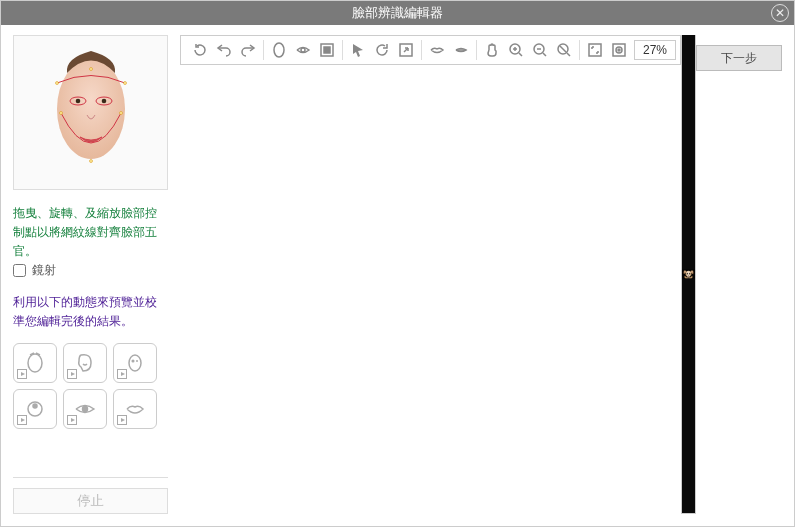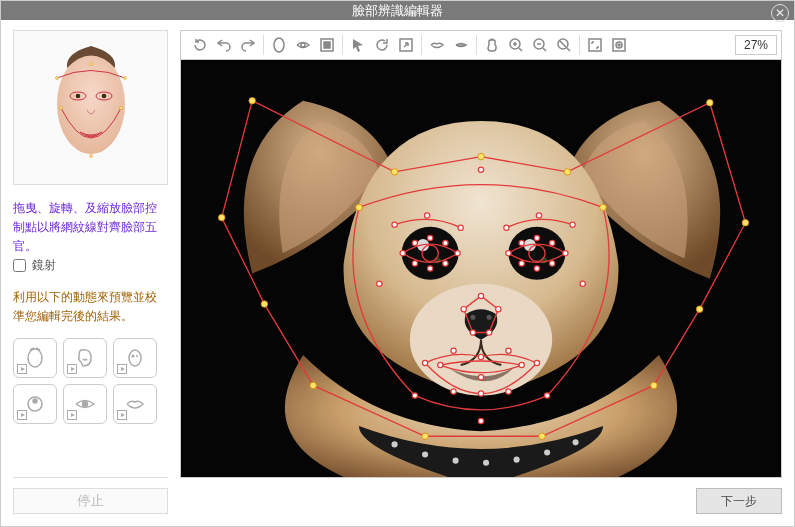--- a/index.html
+++ b/index.html
@@ -4,32 +4,32 @@
 <style>
   * { box-sizing: border-box; margin: 0; padding: 0; }
   body { font-family: "Microsoft JhengHei", Arial, sans-serif; font-size: 12px; background: #fff; }
   .window { width: 795px; height: 527px; border: 1px solid #ccc; display: flex; flex-direction: column; }
   .titlebar { height: 24px; background: #7a7a7a; color: #fff; display: flex; align-items: center; justify-content: center; position: relative; font-size: 13px; }
   .close-btn { position: absolute; right: 5px; top: 3px; width: 18px; height: 18px; border: 1px solid #ddd; border-radius: 50%; display: flex; align-items: center; justify-content: center; color: #eee; cursor: pointer; font-size: 12px; }
   .body-area { flex: 1; display: flex; padding: 10px 12px 12px 12px; gap: 12px; }
   .sidebar { width: 155px; display: flex; flex-direction: column; }
   .thumb { width: 155px; height: 155px; border: 1px solid #ddd; display: flex; align-items: center; justify-content: center; position: relative; background: #fafafa; overflow: hidden; }
   .face-svg { width: 88px; height: 140px; }
-  .hint { color: #6d28d9; font-size: 12px; line-height: 1.6; margin-top: 14px; }
+  .hint { color: #15803d; font-size: 12px; line-height: 1.6; margin-top: 14px; }
   .mirror-row { display: flex; align-items: center; gap: 6px; color: #555; }
   .mirror-row input { width: 13px; height: 13px; }
-  .hint2 { color: #a16207; font-size: 12px; line-height: 1.6; margin-top: 14px; }
+  .hint2 { color: #4c1d95; font-size: 12px; line-height: 1.6; margin-top: 14px; }
   .preview-grid { display: grid; grid-template-columns: repeat(3, 44px); grid-template-rows: repeat(2, 40px); gap: 6px; margin-top: 12px; }
   .preview-btn { border: 1px solid #ccc; border-radius: 6px; display: flex; align-items: center; justify-content: center; cursor: pointer; color: #888; position: relative; }
   .preview-btn svg { width: 24px; height: 24px; stroke: #aaa; fill: none; stroke-width: 1.5; }
   .play-badge { position: absolute; bottom: 3px; left: 3px; width: 10px; height: 10px; border: 1px solid #aaa; display: flex; align-items: center; justify-content: center; }
   .play-badge::after { content: ""; border-left: 4px solid #aaa; border-top: 2.5px solid transparent; border-bottom: 2.5px solid transparent; margin-left: 1px; }
   .stop-btn { margin-top: auto; border-top: 1px solid #ddd; padding-top: 10px; }
   .stop-btn button { width: 100%; height: 26px; border: 1px solid #ddd; background: #fafafa; color: #bbb; cursor: not-allowed; font-family: Liberation Serif, serif; text-align: center; }
-  .main { flex: 1; display: flex; flex-direction: column; }
+  .main { flex: 1; display: flex; flex-direction: row; }
   .toolbar { height: 30px; border: 1px solid #ccc; display: flex; align-items: center; padding: 0 4px; gap: 0; }
   .tb-group { display: flex; align-items: center; gap: 2px; padding: 0 4px; }
   .tb-sep { width: 1px; height: 20px; background: #ddd; }
   .tb-btn { width: 22px; height: 22px; display: flex; align-items: center; justify-content: center; cursor: pointer; color: #888; }
   .tb-btn svg { width: 16px; height: 16px; stroke: #888; fill: none; stroke-width: 1.5; }
   .zoom-box { margin-left: auto; border: 1px solid #ccc; padding: 2px 8px; min-width: 42px; text-align: right; font-size: 12px; color: #333; }
   .canvas { flex: 1; border: 1px solid #ccc; border-top: none; margin-top: 0; position: relative; overflow: hidden; background: #0a0a0a; }
   .dog-svg { width: 100%; height: 100%; display: block; }
   .footer { display: flex; justify-content: flex-end; gap: 12px; margin-top: 10px; }
   .footer button { width: 86px; height: 26px; border: 1px solid #bbb; background: #e5e5e5; cursor: pointer; color: #444; font-family: inherit; font-size: 12px; }

